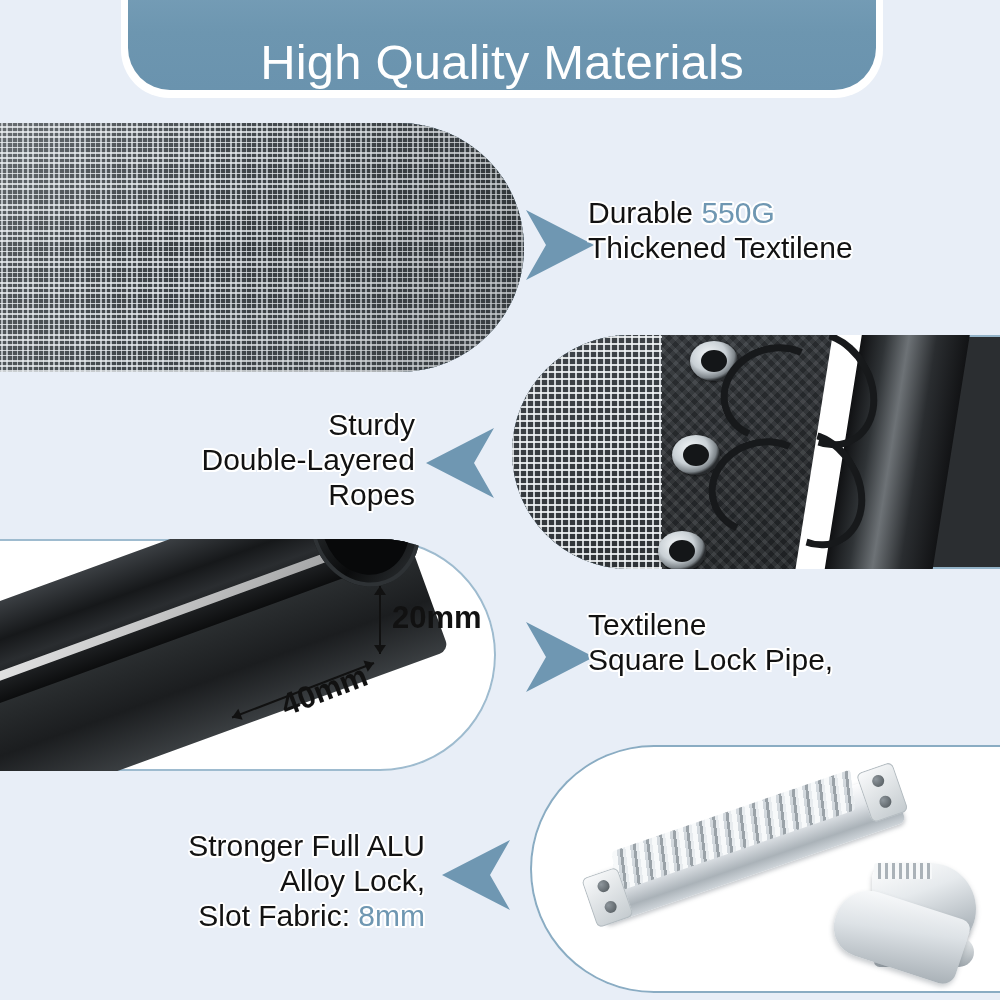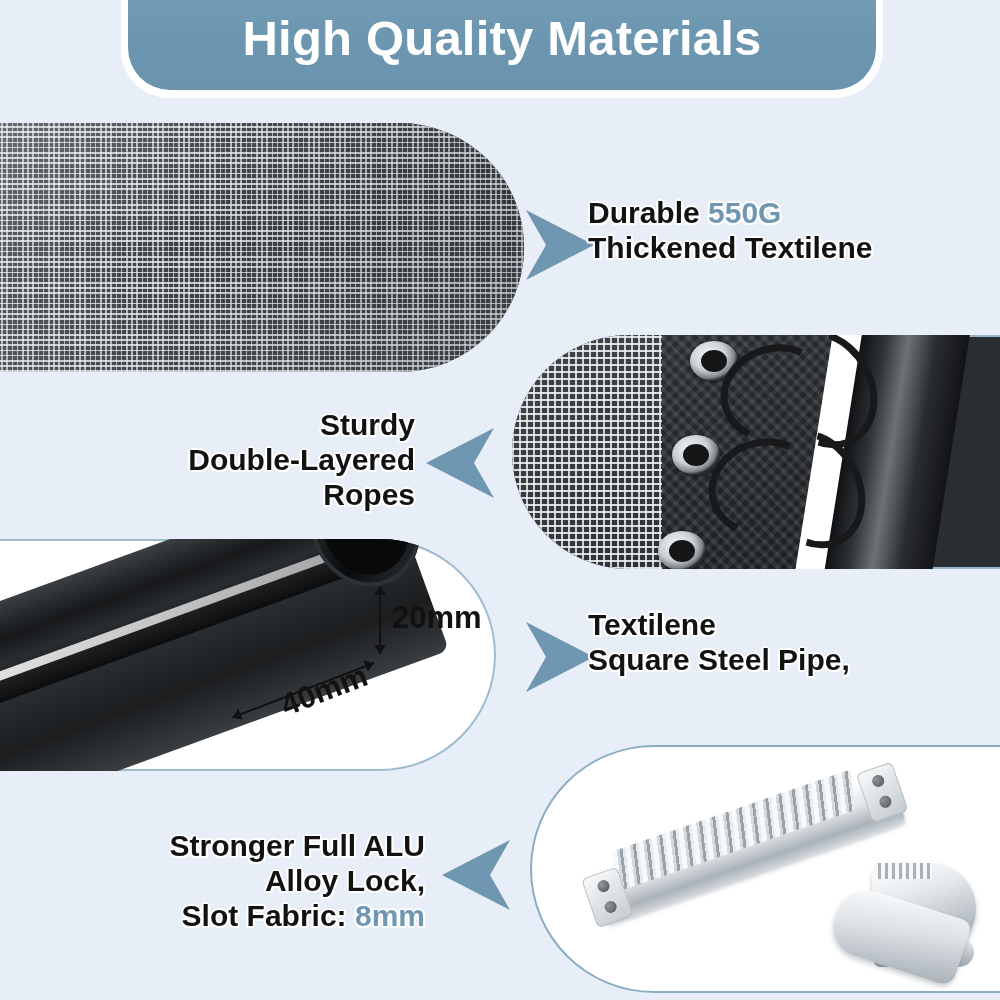--- a/index.html
+++ b/index.html
@@ -18,22 +18,22 @@
     background:#ffffff;
     border-radius:0 0 48px 48px;
   }
   .banner{
     position:absolute;left:128px;top:-40px;width:748px;height:130px;
     background:linear-gradient(180deg,#7ba2bb 0%,#6d96b0 55%,#6a93ae 100%);
     border-radius:0 0 42px 42px;
     display:flex;align-items:flex-end;justify-content:center;
   }
   .banner-title{
-    color:#ffffff;font-size:49px;font-weight:bold;letter-spacing:.2px;
-    padding-bottom:24px;white-space:nowrap;margin-top:24px;
+    color:#ffffff;font-size:49px;font-weight:normal;letter-spacing:.2px;
+    padding-bottom:0;white-space:nowrap;margin-top:24px;
   }
 
   
   .panel{position:absolute;overflow:hidden;}
 
   
   #fabric-panel{
     left:-4px;top:123px;width:528px;height:249px;
     border-radius:0 126px 126px 0;
     background:#3d4347;
@@ -215,21 +215,21 @@
     border-radius:10px 32px 32px 12px;
     background:linear-gradient(180deg,#eef1f3,#9ea6ac);
   }
 
   
   .arrow{position:absolute;}
 
   
   .callout{position:absolute;line-height:1.16;}
   .callout .ln{
-    display:block;font-size:30px;font-weight:bold;color:#121212;white-space:nowrap;
+    display:block;font-size:30px;font-weight:normal;color:#121212;white-space:nowrap;
     text-shadow:
       2px 0 0 #fff,-2px 0 0 #fff,0 2px 0 #fff,0 -2px 0 #fff,
       1.5px 1.5px 0 #fff,-1.5px 1.5px 0 #fff,1.5px -1.5px 0 #fff,-1.5px -1.5px 0 #fff;
   }
   .hl{color:#6f97b2;}
   .big{font-size:37px;text-align:right;}
   .right{text-align:right;}
 
   #txt-fabric{left:588px;top:196px;}
   #txt-ropes{left:105px;top:408px;text-align:right;width:310px;}
@@ -301,21 +301,21 @@
   <span class="dim" id="dim-20">20mm</span>
   <div class="dim-line-d"></div>
   <span class="dim" id="dim-40">40mm</span>
 
   <svg class="arrow" style="left:524px;top:618px;" width="72" height="78" viewBox="0 0 72 78">
     <path d="M2 4 L70 39 L2 74 L22 39 Z" fill="#6f97b2"></path>
   </svg>
 
   <div class="callout" id="txt-pipe">
     <span class="ln">Textilene</span>
-    <span class="ln">Square Steel Pipe,</span>
+    <span class="ln">Square Lock Pipe,</span>
   </div>
 
   <div class="panel" id="lock-panel">
     <div class="rack">
       <div class="rack-bar"></div>
       <div class="rack-teeth"></div>
       <div class="rack-eye" style="left:-8px;top:34px;">
         <span style="top:8px;"></span>
         <span style="top:30px;"></span>
       </div>

